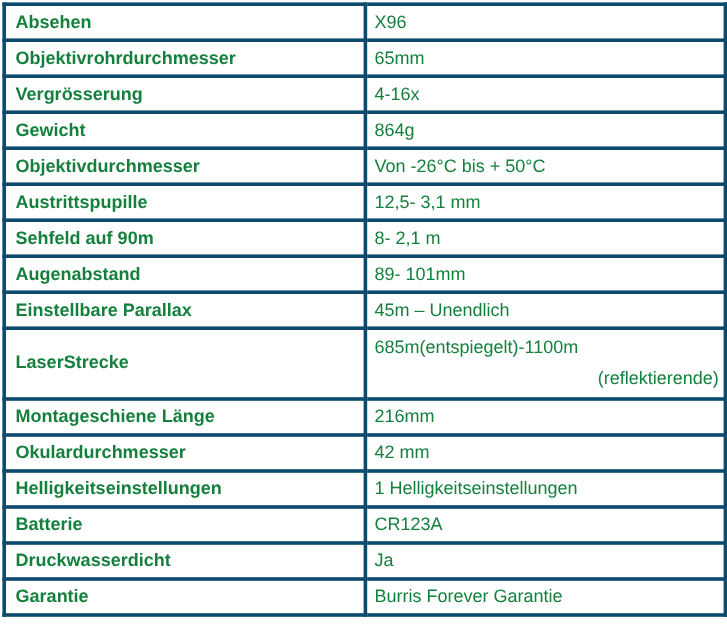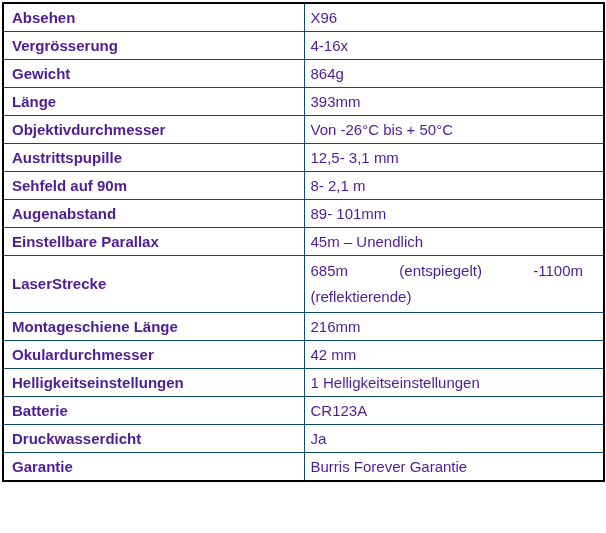--- a/index.html
+++ b/index.html
@@ -14,25 +14,25 @@
     color: #000000;
   }
   .spec-table {
     border-collapse: collapse;
     table-layout: fixed;
     width: 601px;
     margin: 2px;
     border: 2px solid #000000;
   }
   .spec-table td {
-    border: 1px solid #0c4a6e;
+    border: 3px solid #0c4a6e;
     height: 27px;
     font-size: 15px;
     line-height: 18px;
-    color: #4c1d95;
+    color: #15803d;
     vertical-align: middle;
     padding: 0 4px 0 8px;
     overflow: hidden;
     white-space: nowrap;
   }
   td.label-cell {
     font-weight: 700;
   }
   td.value-cell {
     padding-left: 6px;
@@ -40,52 +40,52 @@
   }
   tr.tall-row td {
     height: 56px;
   }
   tr.tall-row td.value-cell {
     white-space: normal;
     vertical-align: middle;
   }
   .justify-line {
     display: flex;
-    justify-content: space-between;
     padding-right: 16px;
     line-height: 26px;
   }
   .second-line {
     line-height: 26px;
+    text-align: right;
   }
 </style>
 </head>
 <body>
 
 <table class="spec-table">
   <colgroup>
     <col style="width:301px">
     <col style="width:300px">
   </colgroup>
   <tbody>
     <tr>
       <td class="label-cell">Absehen</td>
       <td class="value-cell">X96</td>
     </tr>
     <tr>
+      <td class="label-cell">Objektivrohrdurchmesser</td>
+      <td class="value-cell">65mm</td>
+    </tr>
+    <tr>
       <td class="label-cell">Vergrösserung</td>
       <td class="value-cell">4-16x</td>
     </tr>
     <tr>
       <td class="label-cell">Gewicht</td>
       <td class="value-cell">864g</td>
-    </tr>
-    <tr>
-      <td class="label-cell">Länge</td>
-      <td class="value-cell">393mm</td>
     </tr>
     <tr>
       <td class="label-cell">Objektivdurchmesser</td>
       <td class="value-cell">Von -26°C bis + 50°C</td>
     </tr>
     <tr>
       <td class="label-cell">Austrittspupille</td>
       <td class="value-cell">12,5- 3,1 mm</td>
     </tr>
     <tr>

